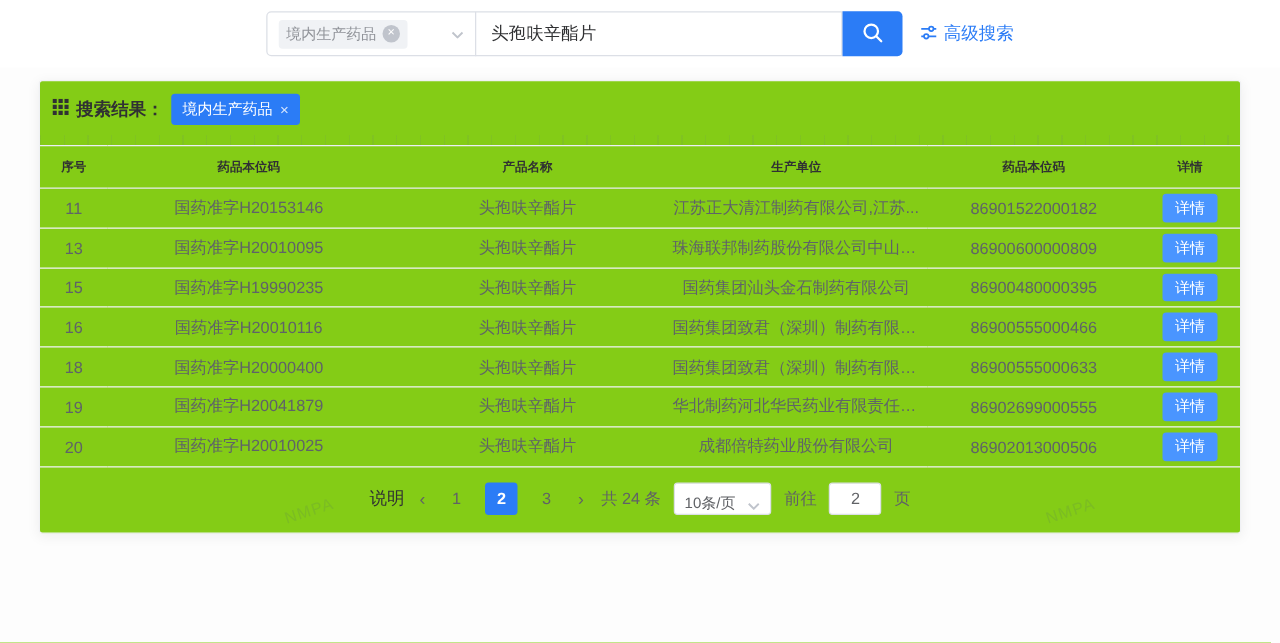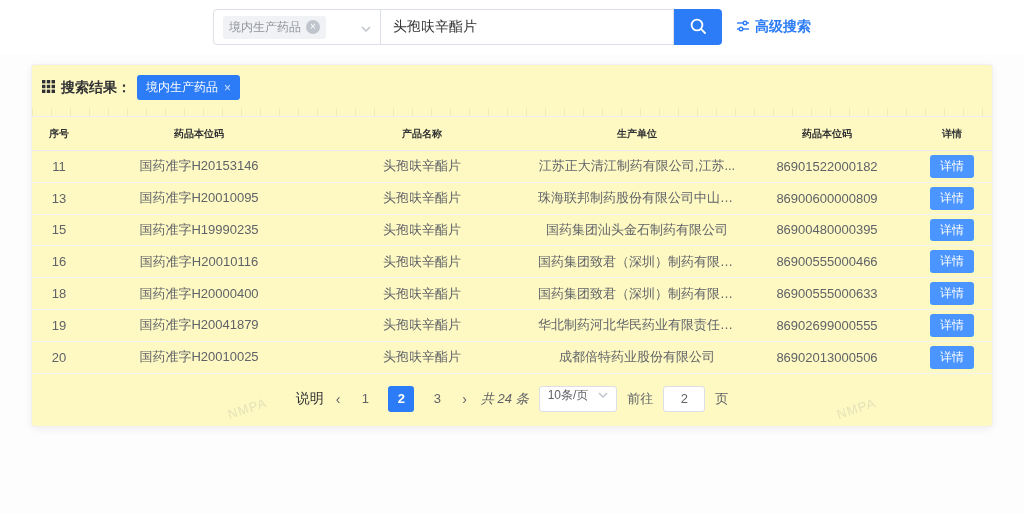--- a/index.html
+++ b/index.html
@@ -43,25 +43,25 @@
     font-family:inherit;
   }
   .search-btn{
     width:48px;height:36px;border:none;cursor:pointer;
     background:var(--accent);border-radius:0 4px 4px 0;
     display:flex;align-items:center;justify-content:center;
   }
   .adv-link{
     margin-left:14px;color:var(--accent);font-size:14px;
     display:inline-flex;align-items:center;gap:5px;
-    cursor:pointer;text-decoration:none;white-space:nowrap;font-weight:bold;
+    cursor:pointer;text-decoration:none;white-space:nowrap;
   }
   
   .card{
-    width:962px;margin:10px auto 0;background:#fef9c3;position:relative;
+    width:962px;margin:10px auto 0;background:#84cc16;position:relative;
     border:1px solid #f0f1f4;border-radius:3px;
     box-shadow:0 2px 10px rgba(0,0,0,0.06);
   }
   .results-bar{
     display:flex;align-items:center;gap:6px;
     padding:10px 10px 8px 10px;
   }
   .results-label{font-size:14px;font-weight:bold;color:#303133;}
   .result-tag{
     background:var(--accent);color:#fff;font-size:12px;
@@ -96,24 +96,24 @@
     display:flex;align-items:center;justify-content:center;gap:10px;
     padding:12px 0 14px;font-size:13px;color:#606266;position:relative;
   }
   .pg-note{font-weight:normal;color:#303133;font-size:14px;cursor:pointer;}
   .pg-arrow{cursor:pointer;color:#606266;font-size:14px;padding:0 2px;user-select:none;}
   .pg-page{
     min-width:26px;height:26px;line-height:26px;text-align:center;
     border-radius:3px;cursor:pointer;
   }
   .pg-page.active{background:var(--accent);color:#fff;font-weight:bold;}
-  .pg-total{margin-left:2px;font-style:italic;}
+  .pg-total{margin-left:2px;}
   .pg-size{
     border:1px solid #dcdfe6;border-radius:3px;height:26px;background:#fff;
-    display:inline-flex;align-items:flex-start;gap:10px;padding:0 8px;
+    display:inline-flex;align-items:flex-end;gap:10px;padding:0 8px;
     font-size:12px;color:#606266;cursor:pointer;
   }
   .pg-goto{
     width:42px;height:26px;border:1px solid #dcdfe6;border-radius:3px;
     text-align:center;font-size:13px;color:#606266;outline:none;
     font-family:inherit;
   }
   .watermark{
     position:absolute;bottom:10px;pointer-events:none;
     color:rgba(70,90,120,0.14);font-size:13px;letter-spacing:1px;

